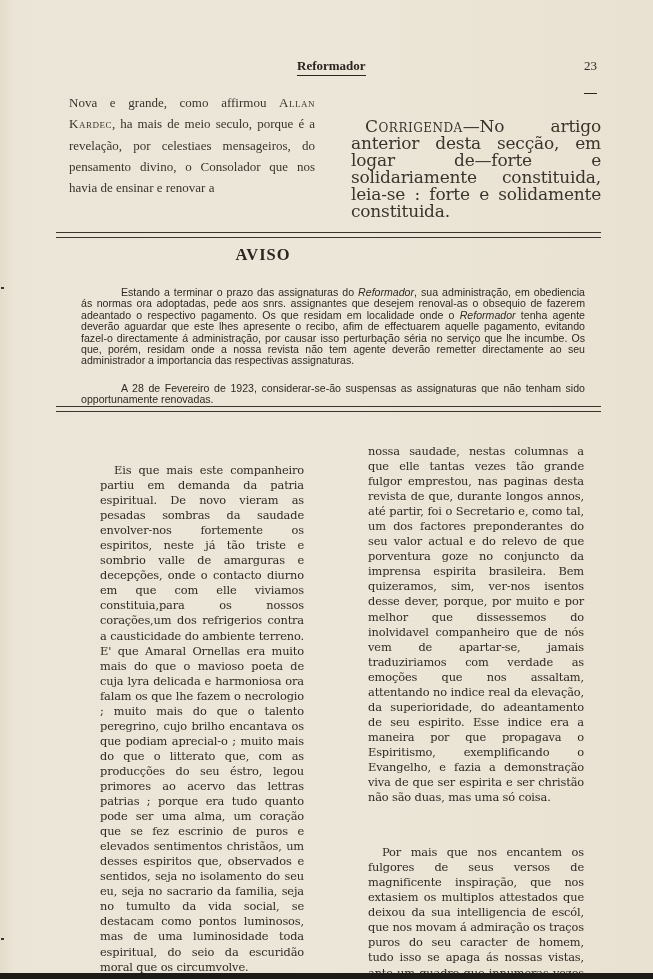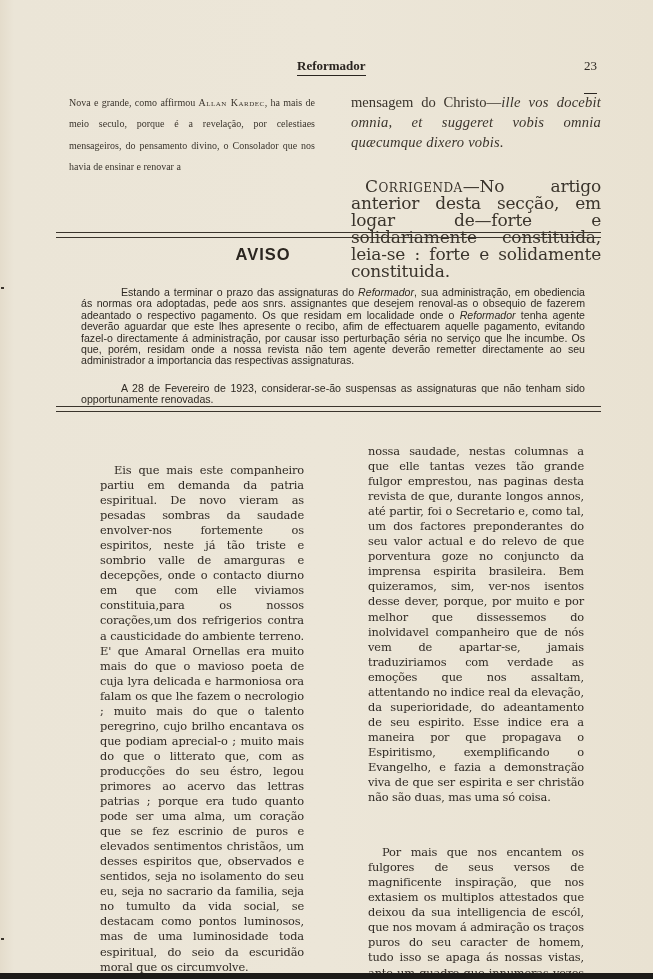--- a/index.html
+++ b/index.html
@@ -32,21 +32,21 @@
   .page-number {
     position: absolute; left: 584px; top: 0;
     font-family: "Liberation Serif", serif; font-size: 13px;
     border-bottom: 1.5px solid #2a2520; padding-bottom: 19px;
   }
 
   
   .col { position: absolute; text-align: justify; }
   .top-left {
     left: 69px; top: 92px; width: 246px;
-    font-family: "Liberation Serif", serif; font-size: 10px; line-height: 21.3px; color: #3a342c;
+    font-family: "Liberation Serif", serif; font-size: 13px; line-height: 21.3px; color: #3a342c;
   }
   .top-left p { margin: 0; text-indent: 0; }
   .sc { font-variant: small-caps; letter-spacing: 0.5px; }
   .top-right {
     left: 351px; top: 92px; width: 250px;
     font-family: "Liberation Serif", serif; color: #3a342c;
   }
   .top-right .lead { font-size: 14.6px; line-height: 20px; margin: 0; }
   .top-right .lead i { font-style: italic; letter-spacing: 0.2px; }
   .top-right .corr {
@@ -56,21 +56,21 @@
 
   
   .double-rule {
     position: absolute; left: 56px; width: 545px; height: 4px;
     border-top: 1.5px solid #3a342c; border-bottom: 1px solid #3a342c;
   }
 
   
   .aviso-title {
     position: absolute; left: 0; width: 526px; top: 245px; text-align: center;
-    font-family: Liberation Sans, sans-serif; font-weight: bold; font-size: 16.5px;
+    font-family: Liberation Serif, serif; font-weight: bold; font-size: 16.5px;
     letter-spacing: 1px; color: #2b2620;
   }
   .aviso-body {
     position: absolute; left: 65px; top: 271px; width: 536px;
     font-family: "Liberation Sans", sans-serif; font-size: 10.6px; line-height: 11.4px;
     text-align: justify; color: #2e2923;
   }
   .aviso-body p { margin: 16px; text-indent: 40px; }
   .aviso-body i { font-style: italic; }
 
@@ -100,21 +100,20 @@
   <div class="running-head">
     <span class="journal-name">Reformador</span>
     <span class="page-number">23</span>
   </div>
 
   <div class="col top-left">
     <p><span>Nova e grande, como affirmou </span><span class="sc">Allan Kardec</span><span>, ha mais de meio seculo, porque é a revelação, por celestiaes mensageiros, do pensamento divino, o Consolador que nos havia de ensinar e renovar a</span></p>
   </div>
 
   <div class="col top-right">
-    <p class="lead"><span>mensagem do Christo—</span><i>ille vos docebit omnia, et suggeret vobis omnia quæcumque dixero vobis.</i></p>
     <p class="corr"><span class="sc">Corrigenda</span><span>—No artigo anterior desta secção, em logar de—forte e solidariamente constituida, leia-se : forte e solidamente constituida.</span></p>
   </div>
 
   <div class="double-rule" style="top:232px"></div>
 
   <div class="aviso-title">AVISO</div>
   <div class="aviso-body">
     <p><span>Estando a terminar o prazo das assignaturas do </span><i>Reformador</i><span>, sua administração, em obediencia ás normas ora adoptadas, pede aos snrs. assignantes que desejem renoval-as o obsequio de fazerem adeantado o respectivo pagamento. Os que residam em localidade onde o </span><i>Reformador</i><span> tenha agente deverão aguardar que este lhes apresente o recibo, afim de effectuarem aquelle pagamento, evitando fazel-o directamente á administração, por causar isso perturbação séria no serviço que lhe incumbe. Os que, porém, residam onde a nossa revista não tem agente deverão remetter directamente ao seu administrador a importancia das respectivas assignaturas.</span></p>
     <p>A 28 de Fevereiro de 1923, considerar-se-ão suspensas as assignaturas que não tenham sido opportunamente renovadas.</p>
   </div>

